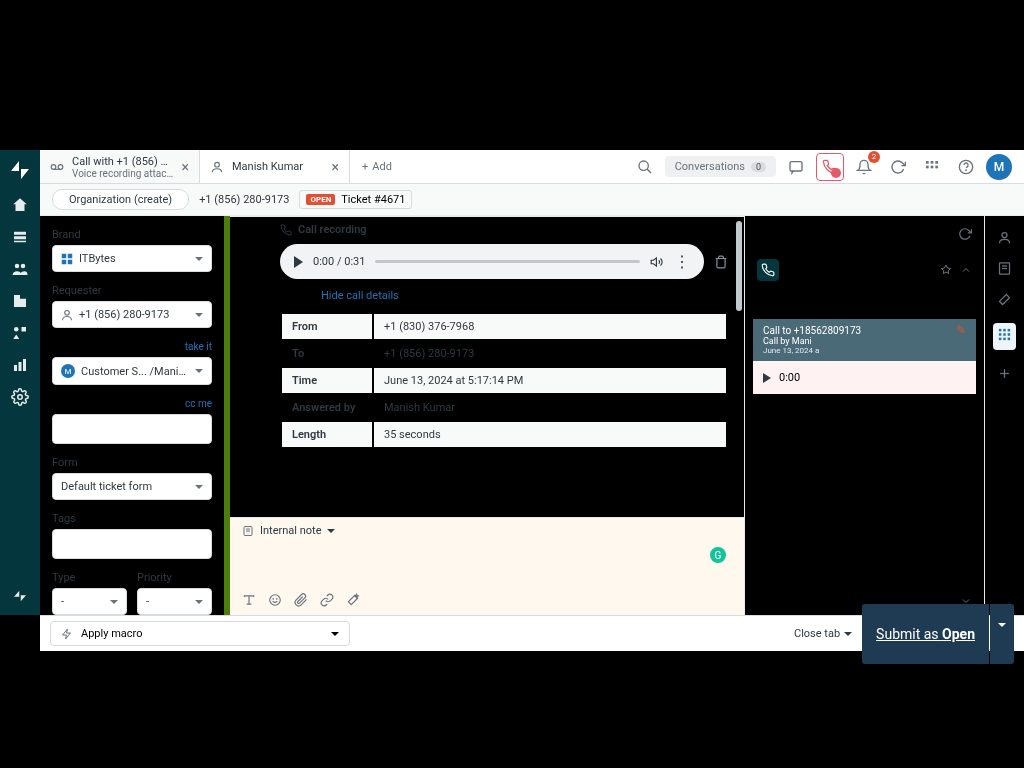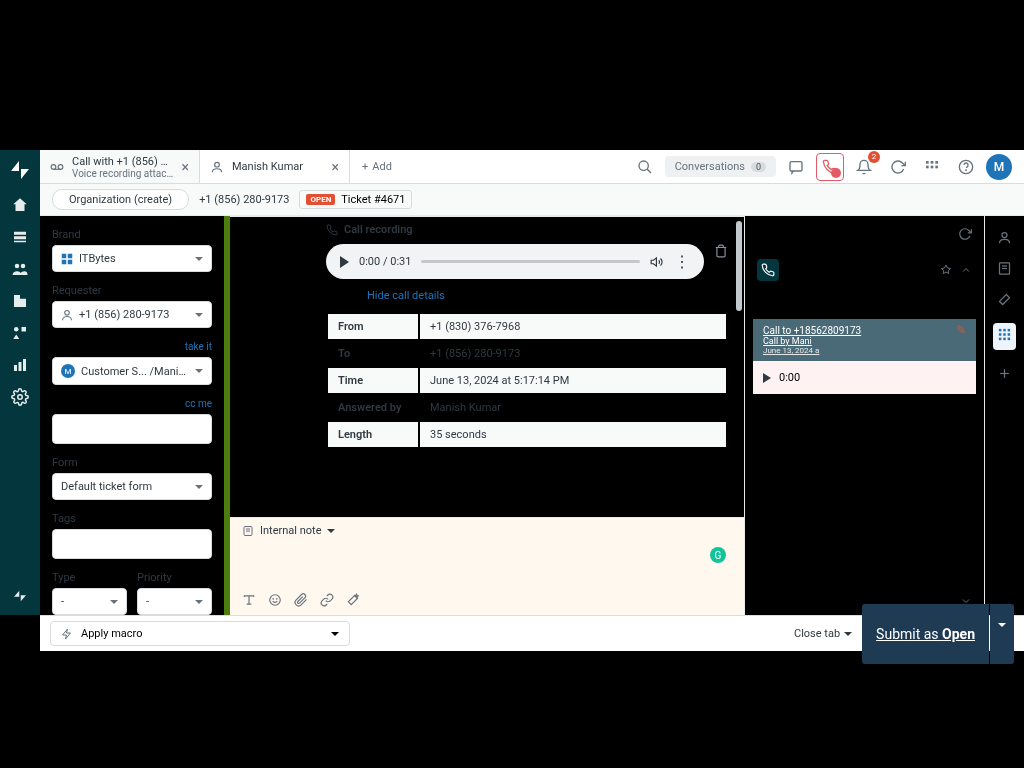--- a/index.html
+++ b/index.html
@@ -55,23 +55,23 @@
 
 .center { flex: 1; display: flex; flex-direction: column; min-width: 0; }
 .ticket-header { padding: 10px 16px; display: flex; align-items: flex-start; }
 .ticket-header h2 { font-size: 14px; font-weight: 600; color: #2f3941; }
 .ticket-header .sub { font-size: 11px; color: #68737d; }
 .th-actions { margin-left: auto; display: flex; gap: 12px; color: #68737d; }
 .th-actions svg { width: 14px; height: 14px; cursor: pointer; }
 .convo-body { flex: 1; overflow-y: auto; padding: 0 16px 0 50px; border-top: 1px solid #e9ebed; position: relative; }
 .scroll-track { position: absolute; right: 2px; top: 0; bottom: 0; width: 6px; }
 .scroll-thumb { position: absolute; right: 0; top: 4px; width: 6px; height: 90px; background: #c2c8cc; border-radius: 3px; }
-.call-rec { padding: 6px 0; margin-left: 46px; }
+.call-rec { padding: 6px 0; }
 .call-rec-title { display: flex; align-items: center; gap: 6px; font-size: 11px; font-weight: 600; color: #2f3941; margin-bottom: 8px; }
-.audio-row { display: flex; gap: 10px; }
+.audio-row { display: flex; align-items: center; gap: 10px; }
 .audio-player { flex: 1; background: #f1f3f4; border-radius: 24px; padding: 8px 14px; display: flex; align-items: center; gap: 10px; font-size: 11px; color: #2f3941; }
 .audio-player .play { width: 0; height: 0; border-left: 9px solid #2f3941; border-top: 6px solid transparent; border-bottom: 6px solid transparent; cursor: pointer; }
 .audio-player .track { flex: 1; height: 3px; background: #c2c8cc; border-radius: 2px; }
 .audio-player .vol { width: 14px; height: 14px; }
 .audio-player .more { font-size: 16px; cursor: pointer; }
 .trash-icon { color: #87929d; cursor: pointer; }
 .hide-link { color: #1f73b7; font-size: 11px; margin: 10px 0; cursor: pointer; padding-left: 41px; }
 .call-table { width: 100%; font-size: 11px; }
 .call-table tr td { padding: 6px 10px; }
 .call-table tr:nth-child(odd) { background: #f8f9f9; }
@@ -89,21 +89,21 @@
 
 .apps-panel { width: 240px; border-left: 1px solid #e9ebed; display: flex; flex-direction: column; }
 .apps-header { display: flex; align-items: center; justify-content: space-between; padding: 10px 12px; font-size: 13px; font-weight: 600; }
 .apps-header svg { width: 14px; height: 14px; color: #68737d; cursor: pointer; }
 .app-item { display: flex; align-items: center; gap: 8px; padding: 8px 12px; font-size: 11px; }
 .app-icon { width: 22px; height: 22px; background: #03363d; border-radius: 4px; display: flex; align-items: center; justify-content: center; color: #fff; }
 .app-item-actions { margin-left: auto; display: flex; gap: 8px; color: #68737d; }
 .app-item-actions svg { width: 12px; height: 12px; cursor: pointer; }
 .recordings-title { padding: 4px 12px 8px; font-size: 15px; font-weight: 400; }
 .rec-card { margin: 0 8px; border-radius: 3px; overflow: visible; position: relative; }
-.rec-card-head { background: #4b6a78; color: #fff; padding: 6px 10px; font-size: 10px; position: relative; text-decoration: underline; }
+.rec-card-head { background: #4b6a78; color: #fff; padding: 6px 10px; font-size: 10px; position: relative; }
 .rec-card-head .line1 { font-size: 10px; }
 .rec-card-head .line2 { font-size: 9px; }
 .rec-card-head .date { font-size: 8px; opacity: 0.85; }
 .red-annot { position: absolute; right: 10px; top: 4px; color: #e34f32; font-size: 12px; }
 .rec-body { background: #fff2f2; padding: 10px; display: flex; align-items: center; gap: 8px; font-size: 11px; }
 .rec-body .play { width: 0; height: 0; border-left: 8px solid #2f3941; border-top: 5px solid transparent; border-bottom: 5px solid transparent; cursor: pointer; }
 .ctx-menu { position: absolute; top: 14px; right: 2px; width: 130px; background: #fff; border: 1px solid #d8dcde; border-radius: 4px; box-shadow: 0 4px 12px rgba(0,0,0,0.15); z-index: 20; font-size: 11px; }
 .ctx-menu .tri { position: absolute; top: -6px; right: 8px; width: 0; height: 0; border-left: 5px solid transparent; border-right: 5px solid transparent; border-bottom: 6px solid #87929d; }
 .ctx-item { padding: 7px 10px; display: flex; align-items: center; gap: 8px; cursor: pointer; color: #2f3941; }
 .ctx-item:hover, .ctx-item.hov { background: #f0f2f4; }

